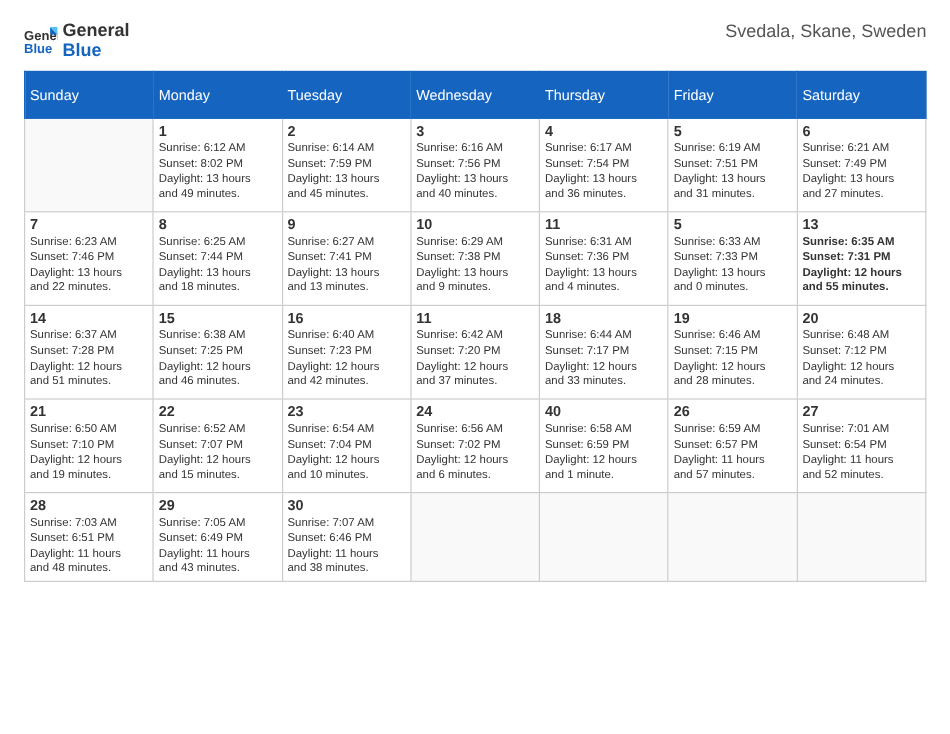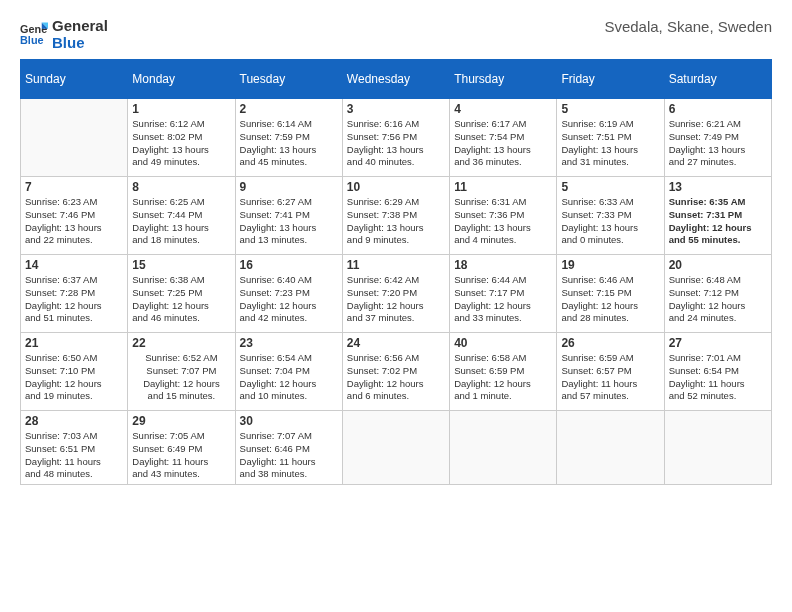--- a/index.html
+++ b/index.html
@@ -270,21 +270,21 @@
         <tr>
           <td>
             <span class="day-num">21</span>
             <div class="day-info" style="white-space: pre-line;">Sunrise: 6:50 AM
 Sunset: 7:10 PM
 Daylight: 12 hours
 and 19 minutes.</div>
           </td>
           <td>
             <span class="day-num">22</span>
-            <div class="day-info" style="white-space: pre-line; text-align: center;">Sunrise: 6:52 AM
+            <div class="day-info" style="white-space: pre-line;">Sunrise: 6:52 AM
 Sunset: 7:07 PM
 Daylight: 12 hours
 and 15 minutes.</div>
           </td>
           <td>
             <span class="day-num">23</span>
             <div class="day-info" style="white-space: pre-line;">Sunrise: 6:54 AM
 Sunset: 7:04 PM
 Daylight: 12 hours
 and 10 minutes.</div>

